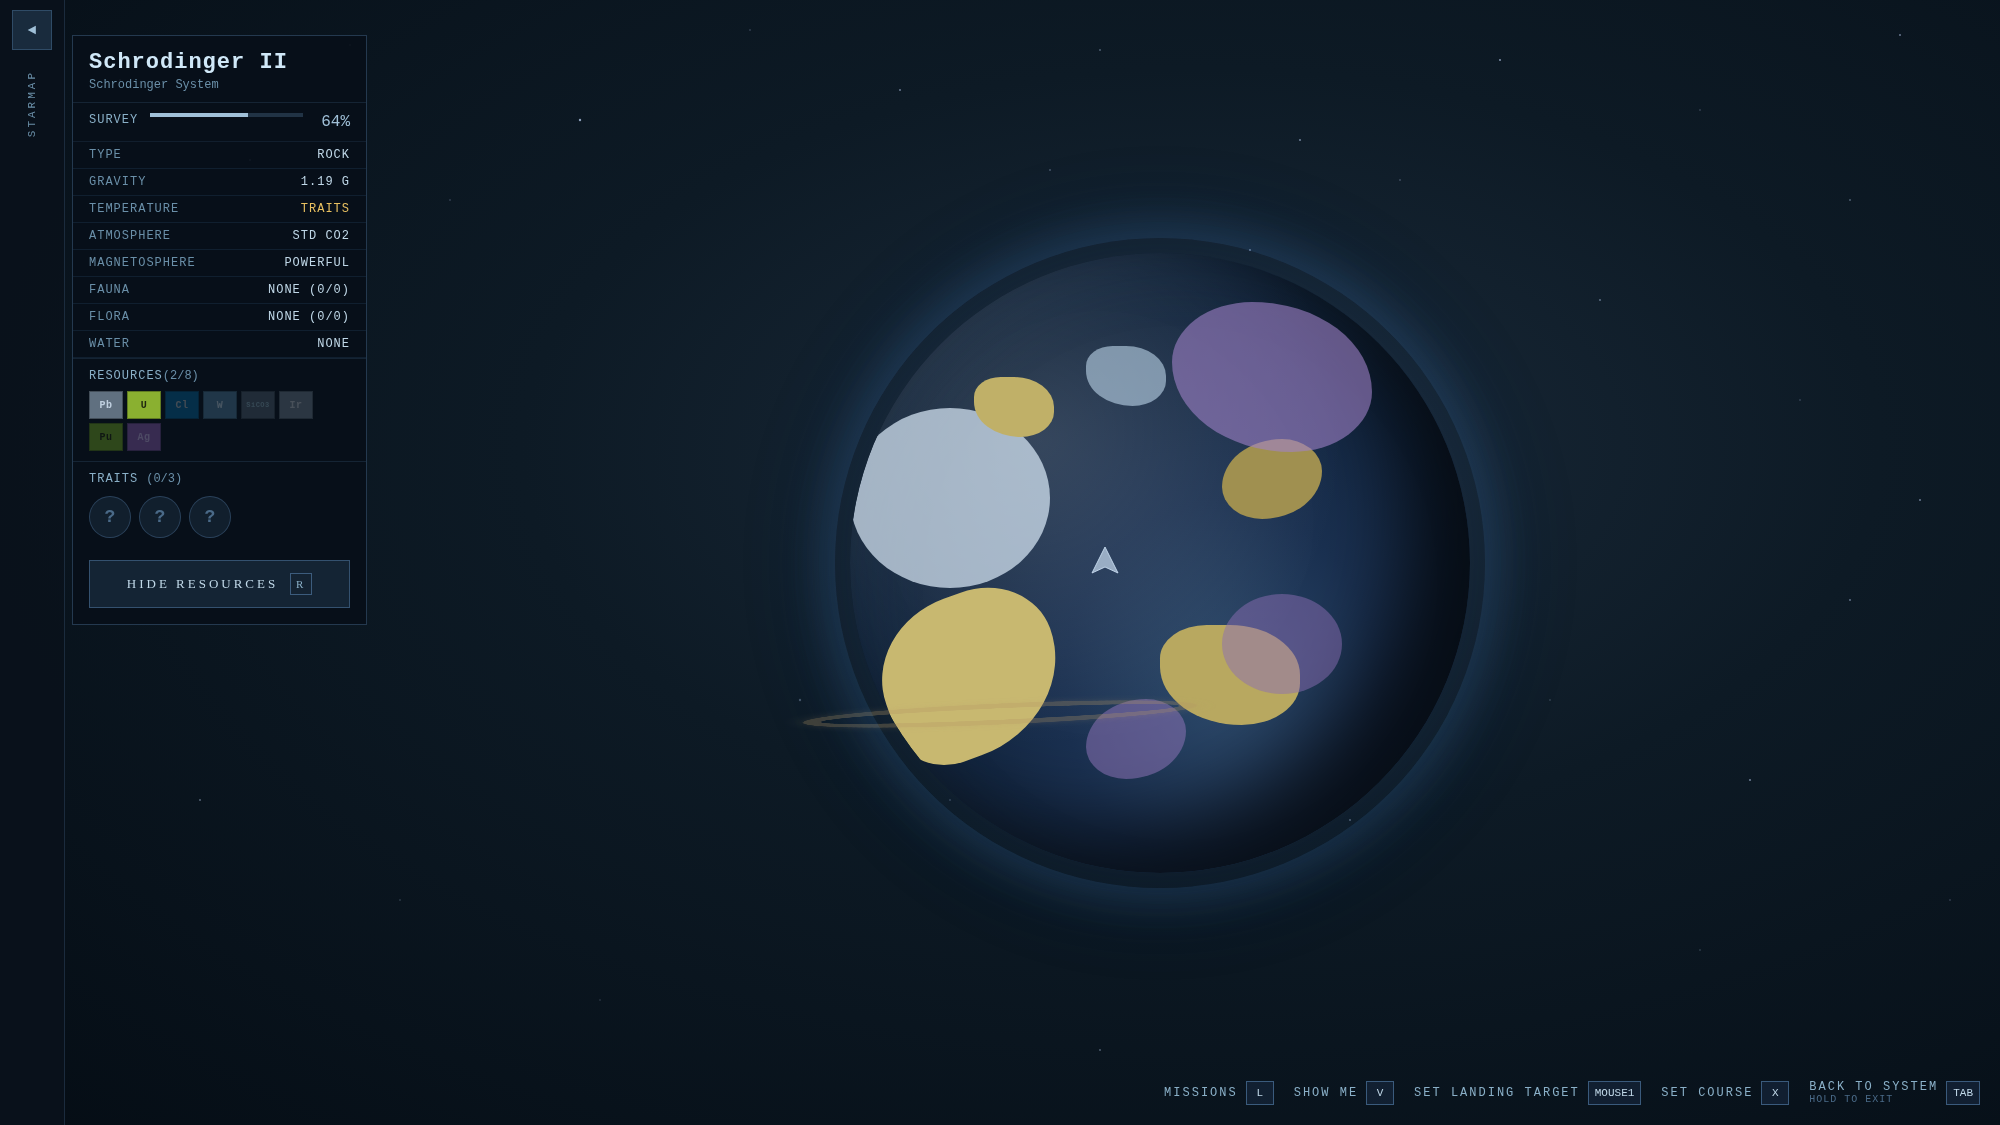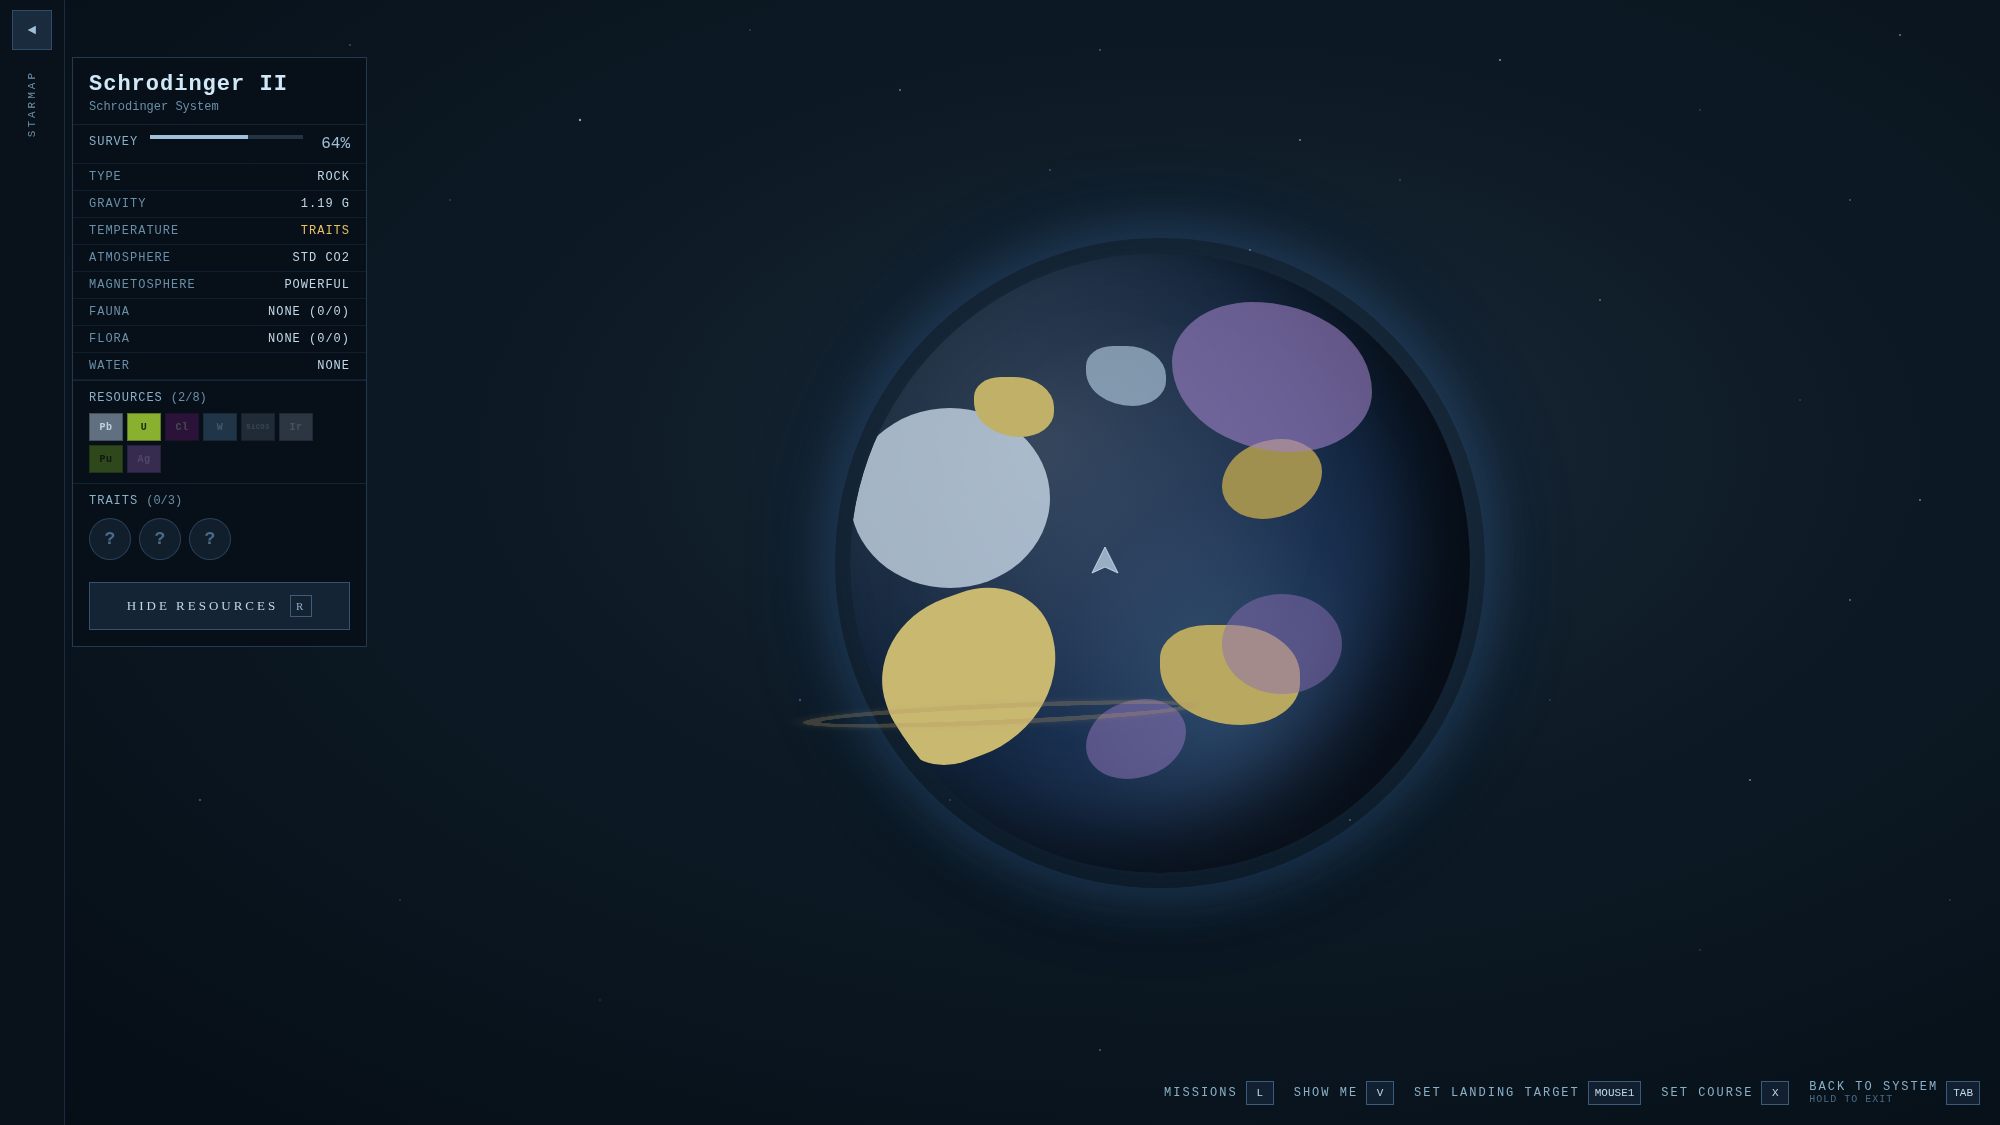--- a/index.html
+++ b/index.html
@@ -180,21 +180,20 @@
     
     .info-panel {
       position: absolute;
       top: 35px;
       left: 72px;
       width: 295px;
       background: rgba(8,15,25,0.92);
       border: 1px solid rgba(80,120,160,0.4);
       z-index: 10;
       padding: 0;
-      margin-top: 22px;
     }
 
     .panel-header {
       padding: 14px 16px 10px;
       border-bottom: 1px solid rgba(80,120,160,0.2);
     }
 
     .planet-name {
       color: #d0e8f8;
       font-size: 22px;
@@ -272,21 +271,21 @@
     }
 
     .resources-section {
       padding: 10px 16px;
       border-top: 1px solid rgba(80,120,160,0.2);
     }
 
     .resources-header {
       display: flex;
       align-items: center;
-      gap: 8px;
+      gap: 0;
       margin-bottom: 8px;
     }
 
     .resources-title {
       color: #8ab0c8;
       font-size: 12px;
       letter-spacing: 1px;
       text-transform: uppercase;
     }
 
@@ -308,21 +307,21 @@
       align-items: center;
       justify-content: center;
       font-size: 10px;
       font-weight: bold;
       letter-spacing: 0.5px;
       border: 1px solid rgba(0,0,0,0.3);
     }
 
     .resource-pb { background: #607080; color: #c0d0e0; }
     .resource-u { background: #8ab030; color: #202810; }
-    .resource-cl { background: #701a75; color: #b0bac0; }
+    .resource-cl { background: #0369a1; color: #b0bac0; }
     .resource-w { background: #5080a0; color: #c0d8e8; }
     .resource-shco3 { background: #506070; color: #8ab0c0; font-size: 7px; text-align: center; }
     .resource-ir { background: #708090; color: #c0c8d0; }
     .resource-pu { background: #78b020; color: #202808; }
     .resource-ag { background: #9060b8; color: #d0b8f0; }
 
     .resource-badge.dim {
       opacity: 0.35;
     }
 

